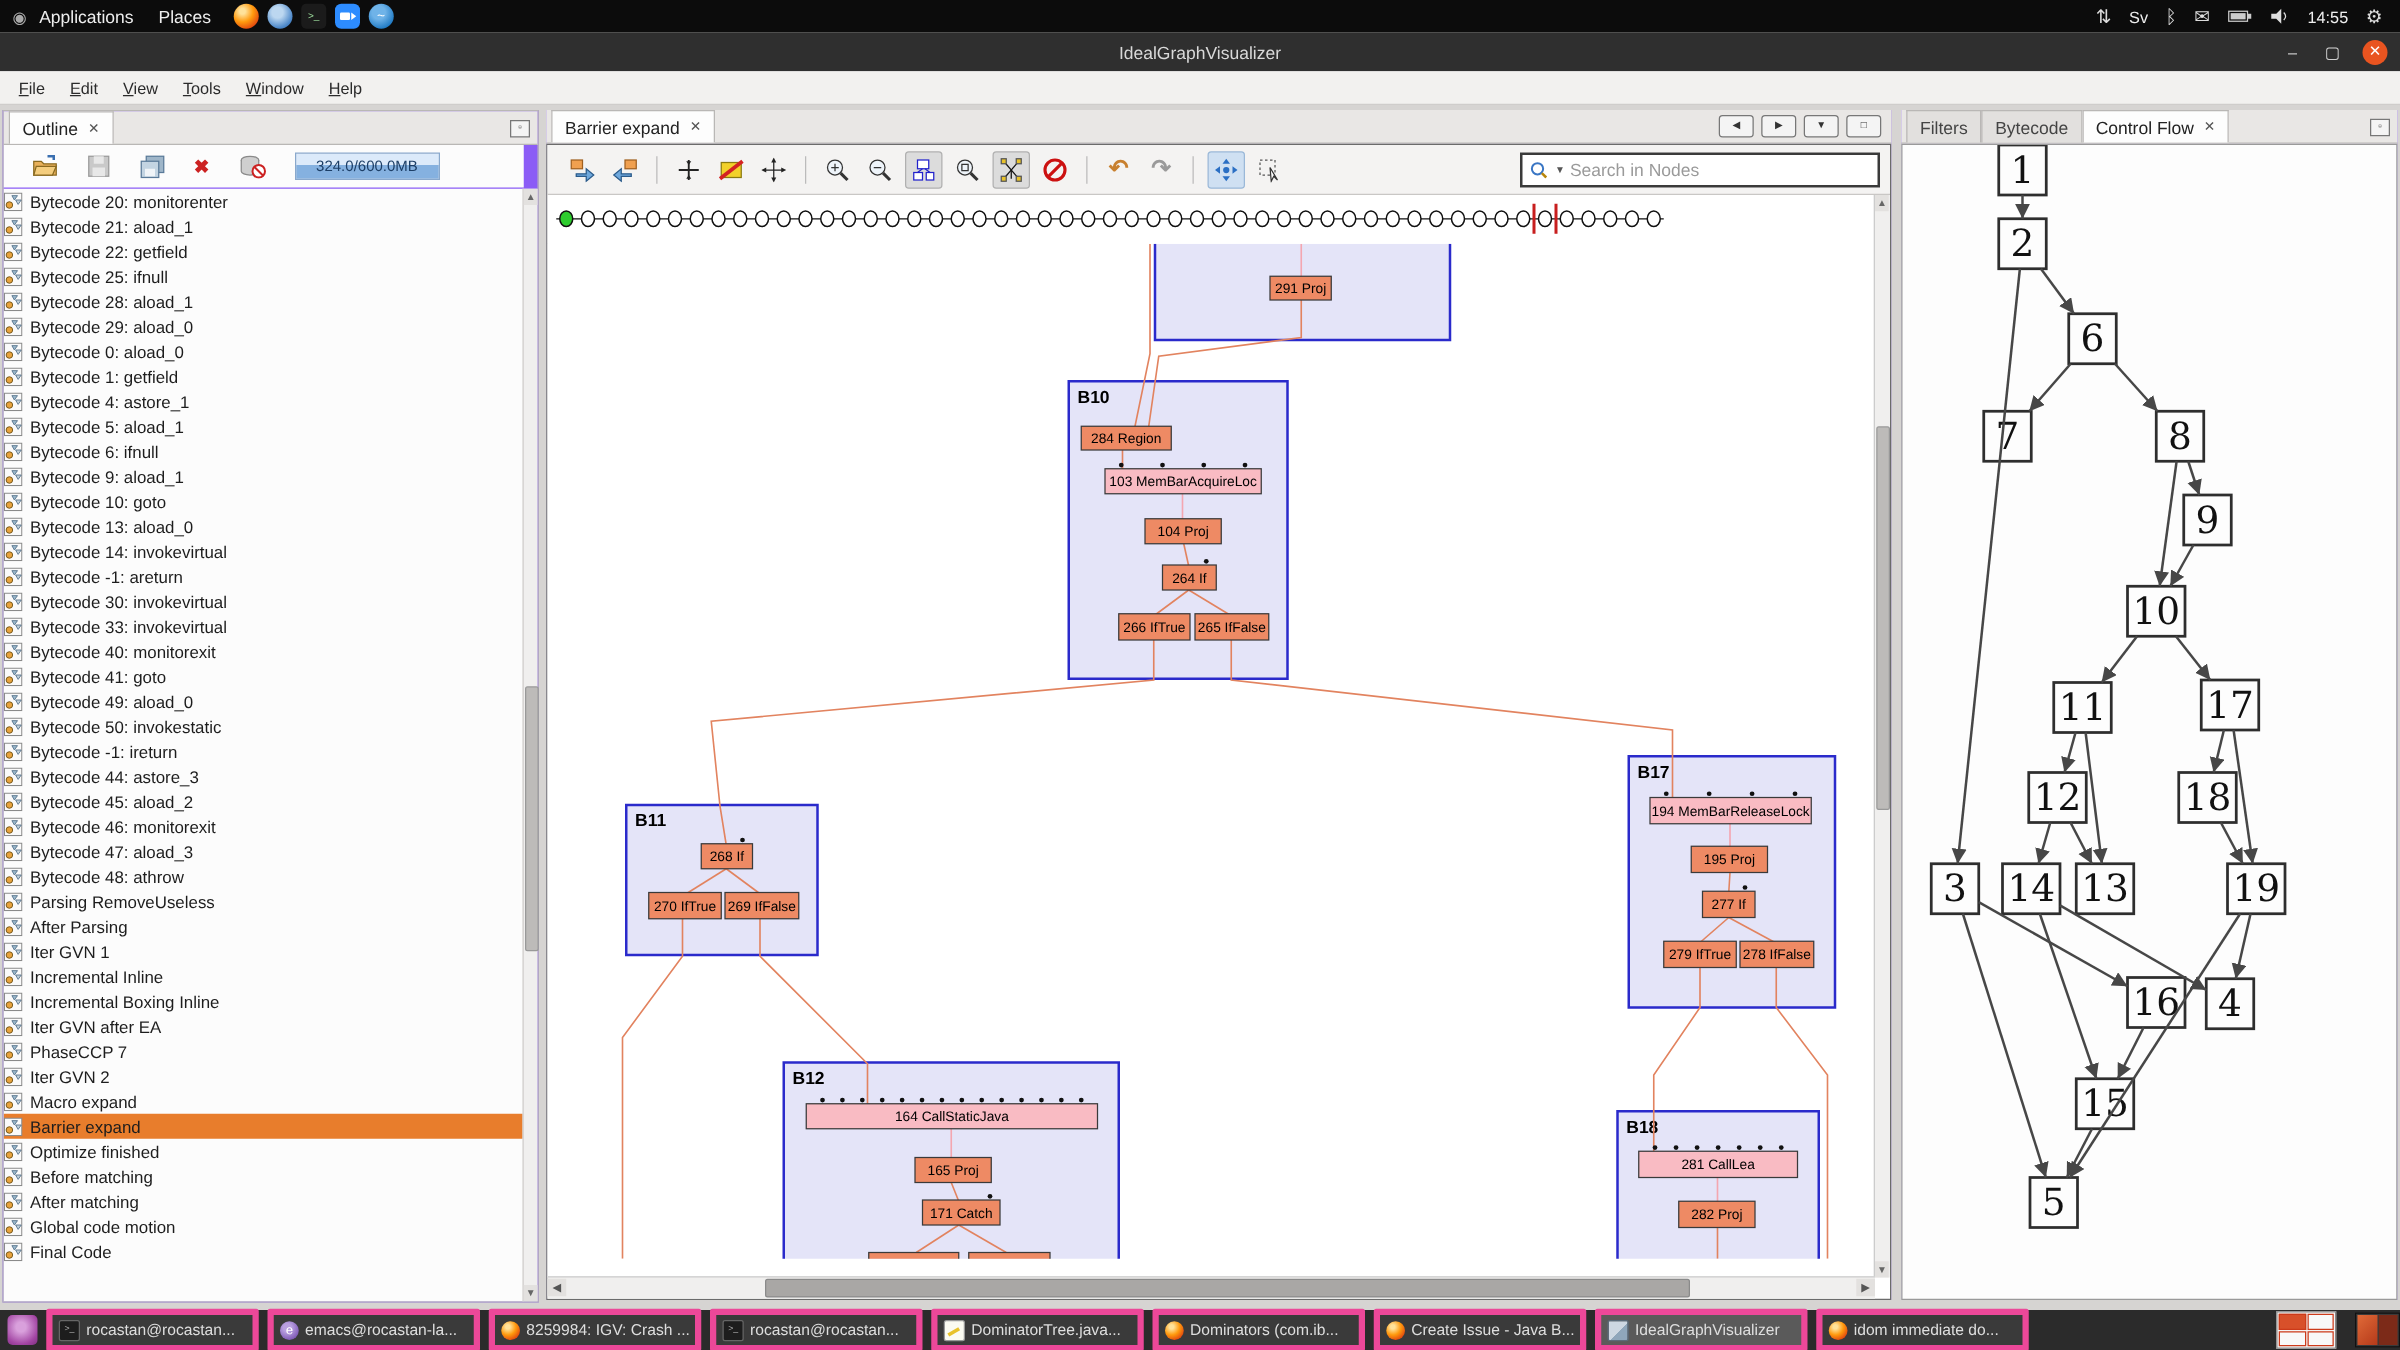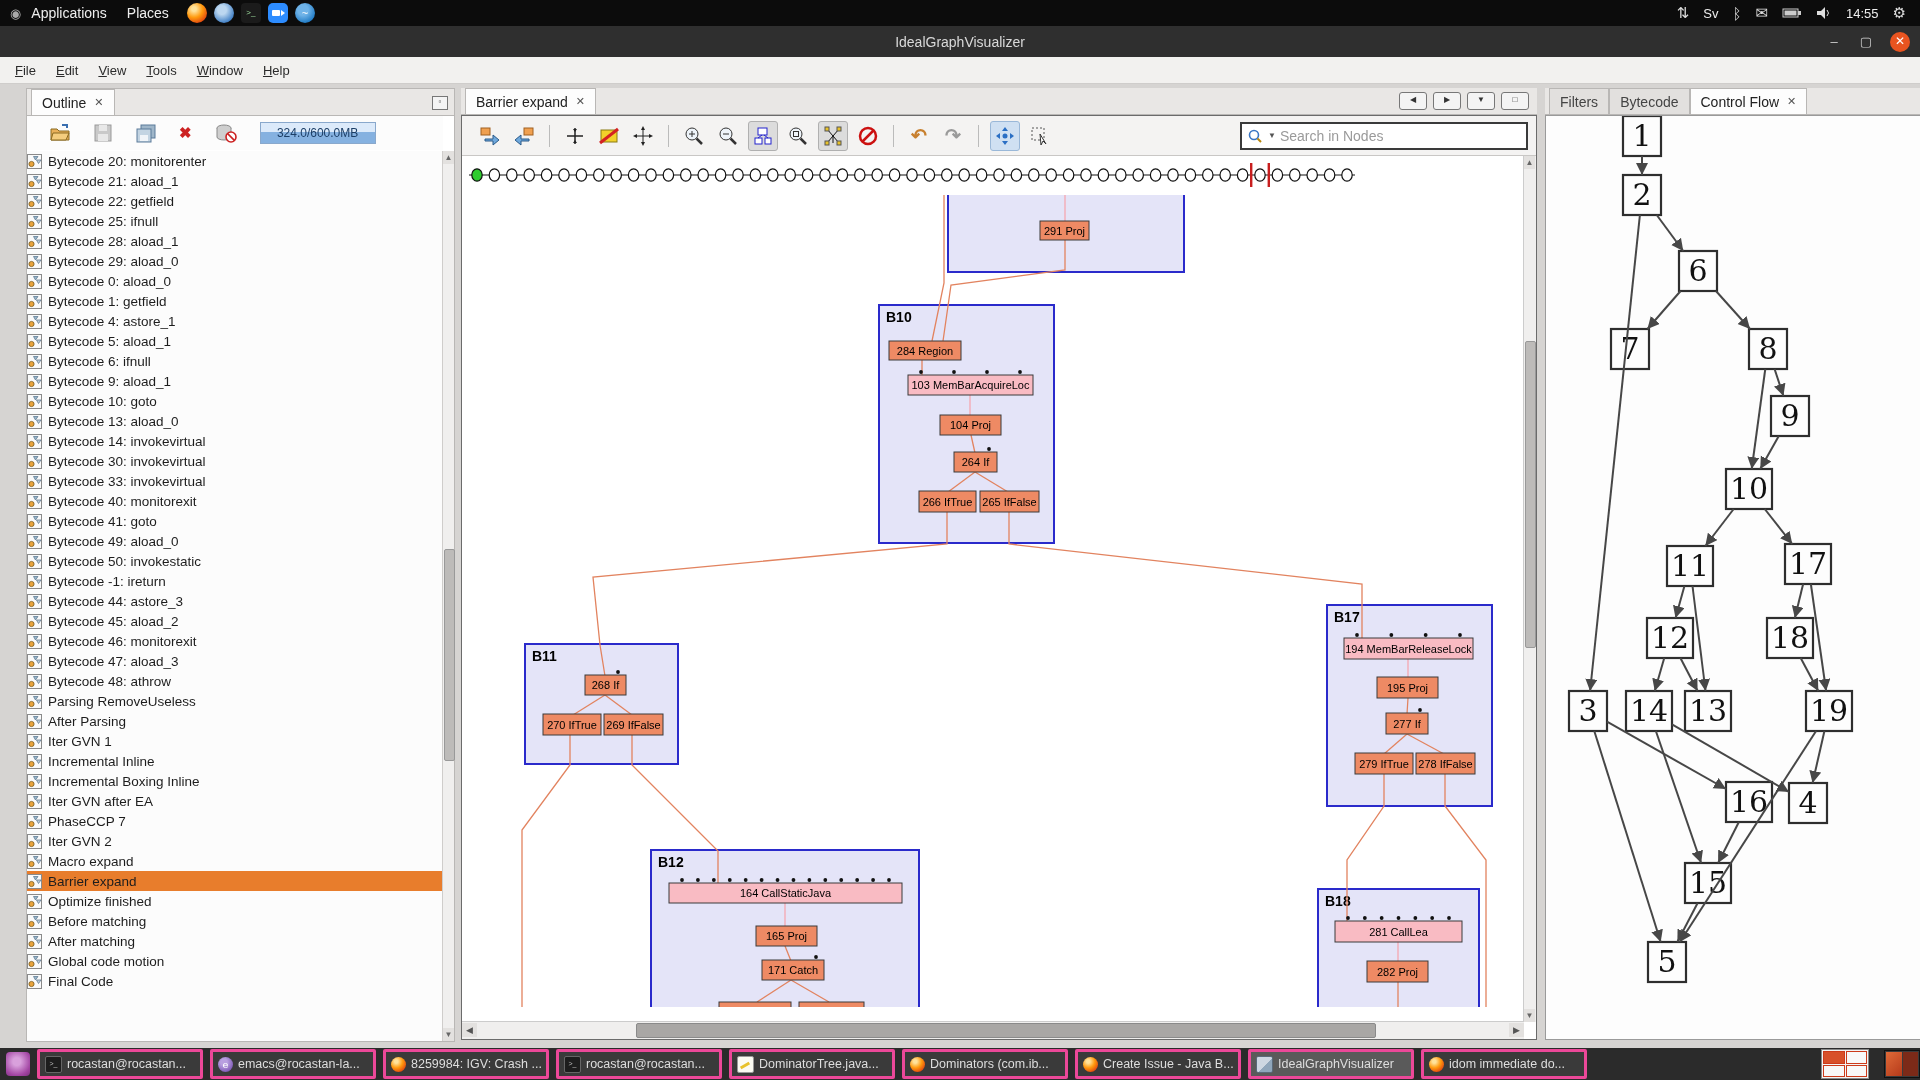--- a/index.html
+++ b/index.html
@@ -25,21 +25,21 @@
     display:flex;align-items:center;justify-content:center;font-size:14px;}
   #win-controls{position:absolute;right:10px;top:0;height:31px;display:flex;align-items:center;gap:16px;}
   #win-controls .wc{color:#cfcfcf;font-size:13px;width:16px;text-align:center;}
   #wc-close{width:20px;height:20px;border-radius:50%;background:#e95420;color:#fff;line-height:19px;text-align:center;font-size:12px;}
   
   #menu-bar{left:0;top:57px;width:1920px;height:26px;background:#f2f1ef;border-bottom:1px solid #cfcdcb;
     display:flex;align-items:center;gap:2px;padding-left:6px;color:#2b2b2b;}
   #menu-bar .mitem{padding:3px 9px;}
   #menu-bar u{text-decoration:underline;}
   
-  .panel{position:absolute;background:#ffffff;margin-left:24px;}
+  .panel{position:absolute;background:#8b5cf6;}
   .tabstrip{position:absolute;left:0;top:0;right:0;height:26px;background:#e9e7e5;border-bottom:1px solid #b9b7b5;display:flex;align-items:flex-end;}
   .tab{height:25px;display:flex;align-items:center;gap:8px;padding:0 10px;border:1px solid #b9b7b5;border-bottom:none;
     background:#e2e0de;color:#444;font-size:14px;}
   .tab.active{background:#fdfdfd;color:#222;}
   .tab .x{color:#555;font-size:11px;}
   .minbtn{margin-left:auto;margin-right:6px;margin-bottom:5px;width:14px;height:12px;border:1px solid #777;background:#f4f4f4;
     font-size:8px;line-height:10px;text-align:center;color:#333;}
   
   #outline-toolbar{position:absolute;left:0;top:27px;right:11px;height:34px;background:#fcfcfc;display:flex;align-items:center;gap:22px;padding-left:22px;}
   #memory-bar{width:114px;height:20px;background:linear-gradient(to bottom,#dceafa 0 45%,#85b1e0 45% 100%);
@@ -67,21 +67,21 @@
   #graph-canvas{position:absolute;left:0;top:79px;right:12px;bottom:17px;background:#fff;overflow:hidden;}
   #g-vsb{position:absolute;right:0;top:40px;bottom:17px;width:12px;background:#f0efee;border-left:1px solid #ccc;}
   #g-hsb{position:absolute;left:0;right:12px;bottom:0;height:17px;background:#f0efee;border-top:1px solid #ccc;}
   .hsb-thumb{position:absolute;top:1px;height:13px;background:#a9a7a5;border:1px solid #8a8a8a;border-radius:2px;}
   .hsb-arrow{position:absolute;top:1px;width:15px;height:14px;background:#e3e1df;color:#555;font-size:9px;text-align:center;line-height:14px;}
   
   #cf-canvas{position:absolute;left:0;top:27px;right:0;bottom:0;background:#fdfdfd;border:1px solid #9a9a9a;}
   
   #taskbar{left:0;top:1048px;width:1920px;height:32px;background:#2b2b2b;display:flex;align-items:center;gap:7px;padding-left:6px;}
   #wlist-icon{width:24px;height:24px;border-radius:4px;background:radial-gradient(circle at 45% 40%,#d9a0dc 0 20%,#a245a3 70%,#7c2f7e);}
-  .task-item{width:150px;height:24px;background:#3a3a3a;border:3px solid #ec4899;border-radius:2px;color:#dedede;
+  .task-item{width:150px;height:24px;background:#3a3a3a;border:5px solid #ec4899;border-radius:2px;color:#dedede;
     display:flex;align-items:center;gap:5px;padding:0 5px;font-size:12.5px;white-space:nowrap;overflow:hidden;flex:0 0 auto;}
   .task-item.active{background:#5a5a5a;}
   .ticon{width:15px;height:15px;flex:0 0 15px;border-radius:2px;}
   .ti-terminal{background:#1d1d1d;border:1px solid #666;color:#bbb;font-size:7px;line-height:14px;text-align:center;}
   .ti-firefox{border-radius:50%;background:radial-gradient(circle at 35% 30%,#ffe29a 0 12%,#ff9a0e 45%,#e1470e 78%,#b5230e);}
   .ti-emacs{border-radius:50%;background:radial-gradient(circle at 40% 35%,#b9a0e0 0 25%,#7f5ab6 75%,#5d3f8a);color:#fff;font-size:10px;line-height:15px;text-align:center;font-family:"DejaVu Serif",serif;}
   .ti-file{background:#fbfbf2;border:1px solid #999;position:relative;}
   .ti-file::after{content:"";position:absolute;left:2px;top:7px;width:10px;height:3px;background:#e8c22a;transform:rotate(-30deg);}
   .ti-igv{background:linear-gradient(135deg,#cdd7e2 0 55%,#8fa6bb 55%);border:1px solid #5a6a7a;}
   #ws-grid{margin-left:auto;width:44px;height:26px;background:#f4f4f4;border:1px solid #888;display:grid;grid-template-columns:1fr 1fr;grid-template-rows:1fr 1fr;gap:1px;padding:1px;}
@@ -309,20 +309,29 @@
           <span>Bytecode 13: aload_0</span>
         </div>
         <div class="tree-row">
           <span class="tico"><svg width="15" height="15" viewBox="0 0 15 15">
               <rect x="0.5" y="0.5" width="14" height="14" fill="#fafafa" stroke="#8a8a8a"></rect>
               <circle cx="4.5" cy="10" r="2.6" fill="#e8a33d" stroke="#7a5a1a" stroke-width="0.8"></circle>
               <path d="M6.5 2.5 L11 2.5 L8.5 6 Z" fill="#9ab8cc" stroke="#55718a" stroke-width="0.7"></path>
               <path d="M9.5 6 L14 6 L11.5 9.5 Z" fill="#c2d2dd" stroke="#55718a" stroke-width="0.7"></path>
             </svg></span>
           <span>Bytecode 14: invokevirtual</span>
+        </div>
+        <div class="tree-row">
+          <span class="tico"><svg width="15" height="15" viewBox="0 0 15 15">
+              <rect x="0.5" y="0.5" width="14" height="14" fill="#fafafa" stroke="#8a8a8a"></rect>
+              <circle cx="4.5" cy="10" r="2.6" fill="#e8a33d" stroke="#7a5a1a" stroke-width="0.8"></circle>
+              <path d="M6.5 2.5 L11 2.5 L8.5 6 Z" fill="#9ab8cc" stroke="#55718a" stroke-width="0.7"></path>
+              <path d="M9.5 6 L14 6 L11.5 9.5 Z" fill="#c2d2dd" stroke="#55718a" stroke-width="0.7"></path>
+            </svg></span>
+          <span>Bytecode -1: areturn</span>
         </div>
         <div class="tree-row">
           <span class="tico"><svg width="15" height="15" viewBox="0 0 15 15">
               <rect x="0.5" y="0.5" width="14" height="14" fill="#fafafa" stroke="#8a8a8a"></rect>
               <circle cx="4.5" cy="10" r="2.6" fill="#e8a33d" stroke="#7a5a1a" stroke-width="0.8"></circle>
               <path d="M6.5 2.5 L11 2.5 L8.5 6 Z" fill="#9ab8cc" stroke="#55718a" stroke-width="0.7"></path>
               <path d="M9.5 6 L14 6 L11.5 9.5 Z" fill="#c2d2dd" stroke="#55718a" stroke-width="0.7"></path>
             </svg></span>
           <span>Bytecode 30: invokevirtual</span>
         </div>

